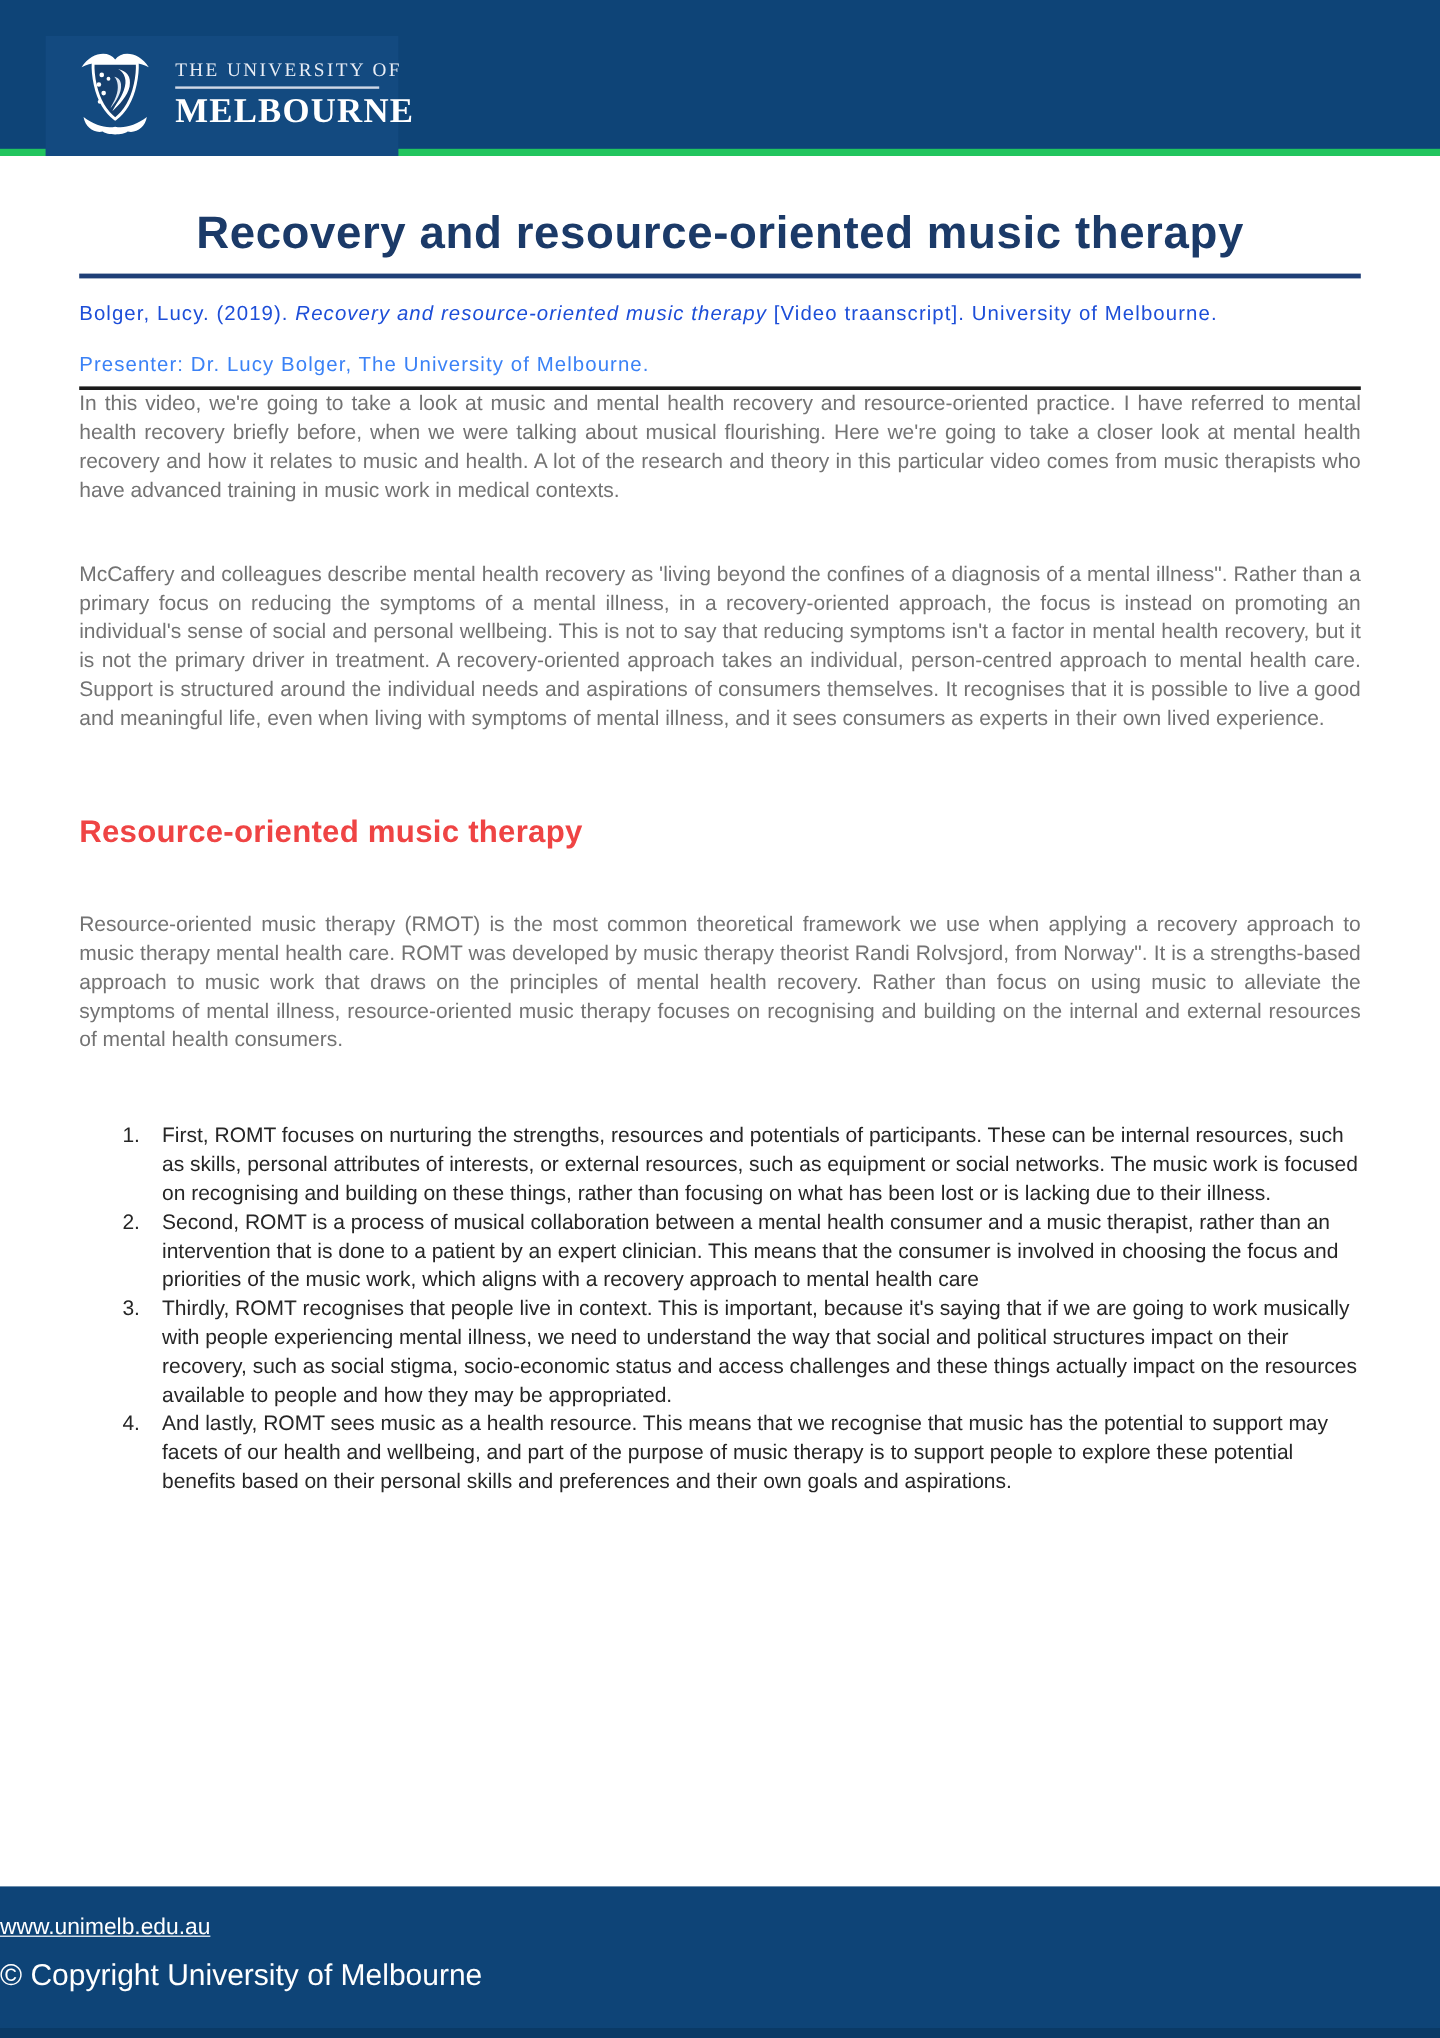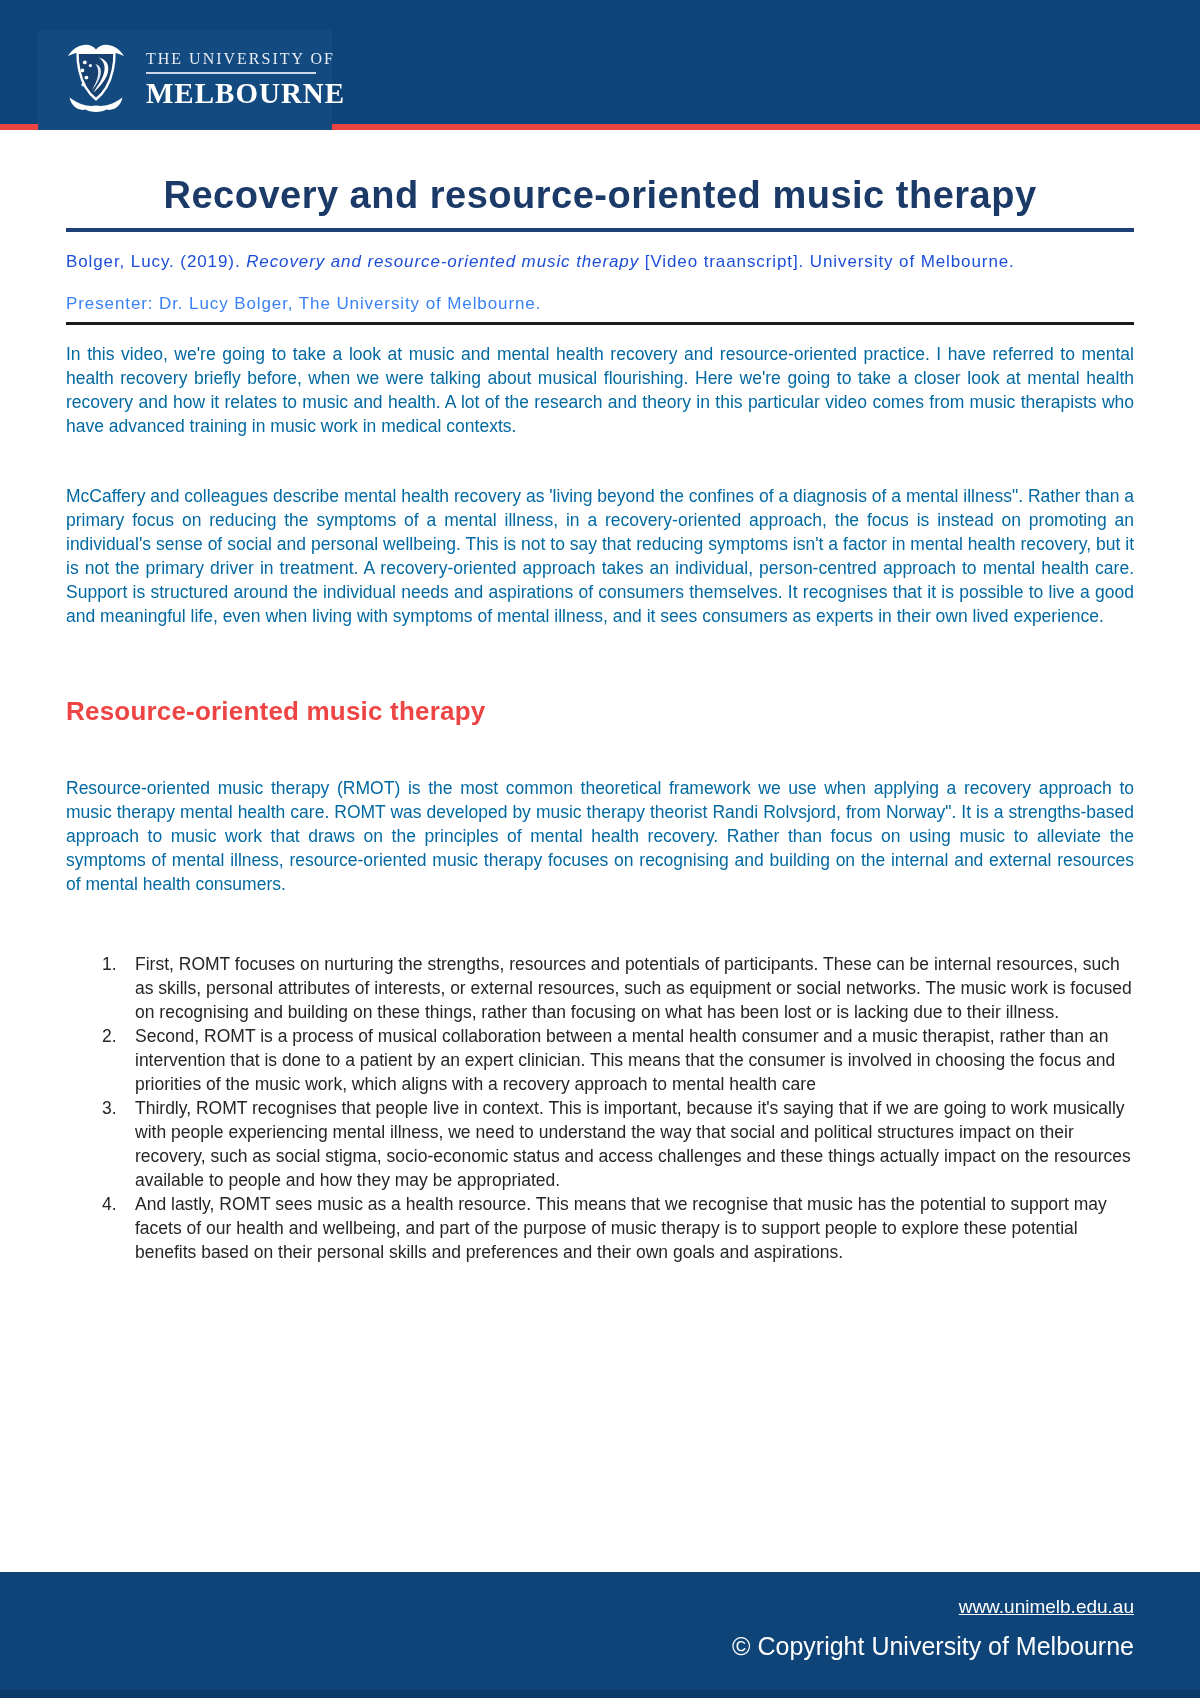--- a/index.html
+++ b/index.html
@@ -5,21 +5,21 @@
   * { margin:0; padding:0; box-sizing:border-box; }
   html,body { background:#ffffff; }
   body { font-family:"Liberation Sans", sans-serif; }
   .page {
     position:relative; width:1200px; height:1698px; margin:0 auto;
     background:#ffffff; overflow:hidden;
   }
   
   .top-band {
     position:relative; width:100%; height:130px; background:#0e4477;
-    border-bottom:6px solid #ef4444;
+    border-bottom:6px solid #22c55e;
   }
   .logo-box {
     position:absolute; left:38px; top:30px; width:294px; height:100px;
     background:#134a80; display:flex; align-items:center; padding-left:22px;
   }
   .crest { width:72px; height:86px; flex:0 0 auto; }
   .logo-text { margin-left:14px; color:#ffffff; }
   .logo-line1 {
     font-family:"Liberation Serif", serif; font-size:16px; letter-spacing:2px;
     color:#e8edf5; white-space:nowrap;
@@ -39,37 +39,37 @@
   .citation {
     margin-top:14px; color:#1d4ed8; font-size:17px; letter-spacing:0.9px;
     line-height:1.85;
   }
   .citation .it { font-style:italic; }
   .presenter {
     margin-top:16px; color:#3b82f6; font-size:17px; letter-spacing:0.9px;
   }
   .black-rule { height:3px; background:#1a1a1a; margin-top:8px; }
   p.body-par {
-    margin-top:18px; margin-bottom:46px; color:#0369a1; font-size:17.5px;
+    margin-bottom:46px; color:#737373; font-size:17.5px;
     line-height:1.37; text-align:justify;
   }
   p.body-par.no-justify { text-align:left; }
   h2.section-heading {
     margin-top:68px; margin-bottom:50px; color:#ef4444; font-size:26px;
     font-weight:bold; letter-spacing:0.2px;
   }
   .principles { margin-top:56px; }
   .principle { display:flex; color:#262626; font-size:17.5px; line-height:1.37; }
   .principle .num { width:34px; flex:0 0 auto; text-align:left; padding-left:36px; }
   .principle .ptext { flex:1; padding-left:33px; }
   
   .footer-band {
     position:absolute; left:0; bottom:0; width:100%; height:126px;
     background:#0e4477; border-bottom:8px solid #0a3a66;
-    text-align:right; padding:24px 66px 0 0; color:#ffffff;
+    padding:24px 66px 0 0; color:#ffffff;
   }
   .footer-url { font-size:19px; text-decoration:underline; color:#ffffff; display:inline-block; }
   .footer-copy { font-size:25px; margin-top:14px; }
 </style>
 </head>
 <body>
 
 <div class="page">
 
   <div class="top-band">

